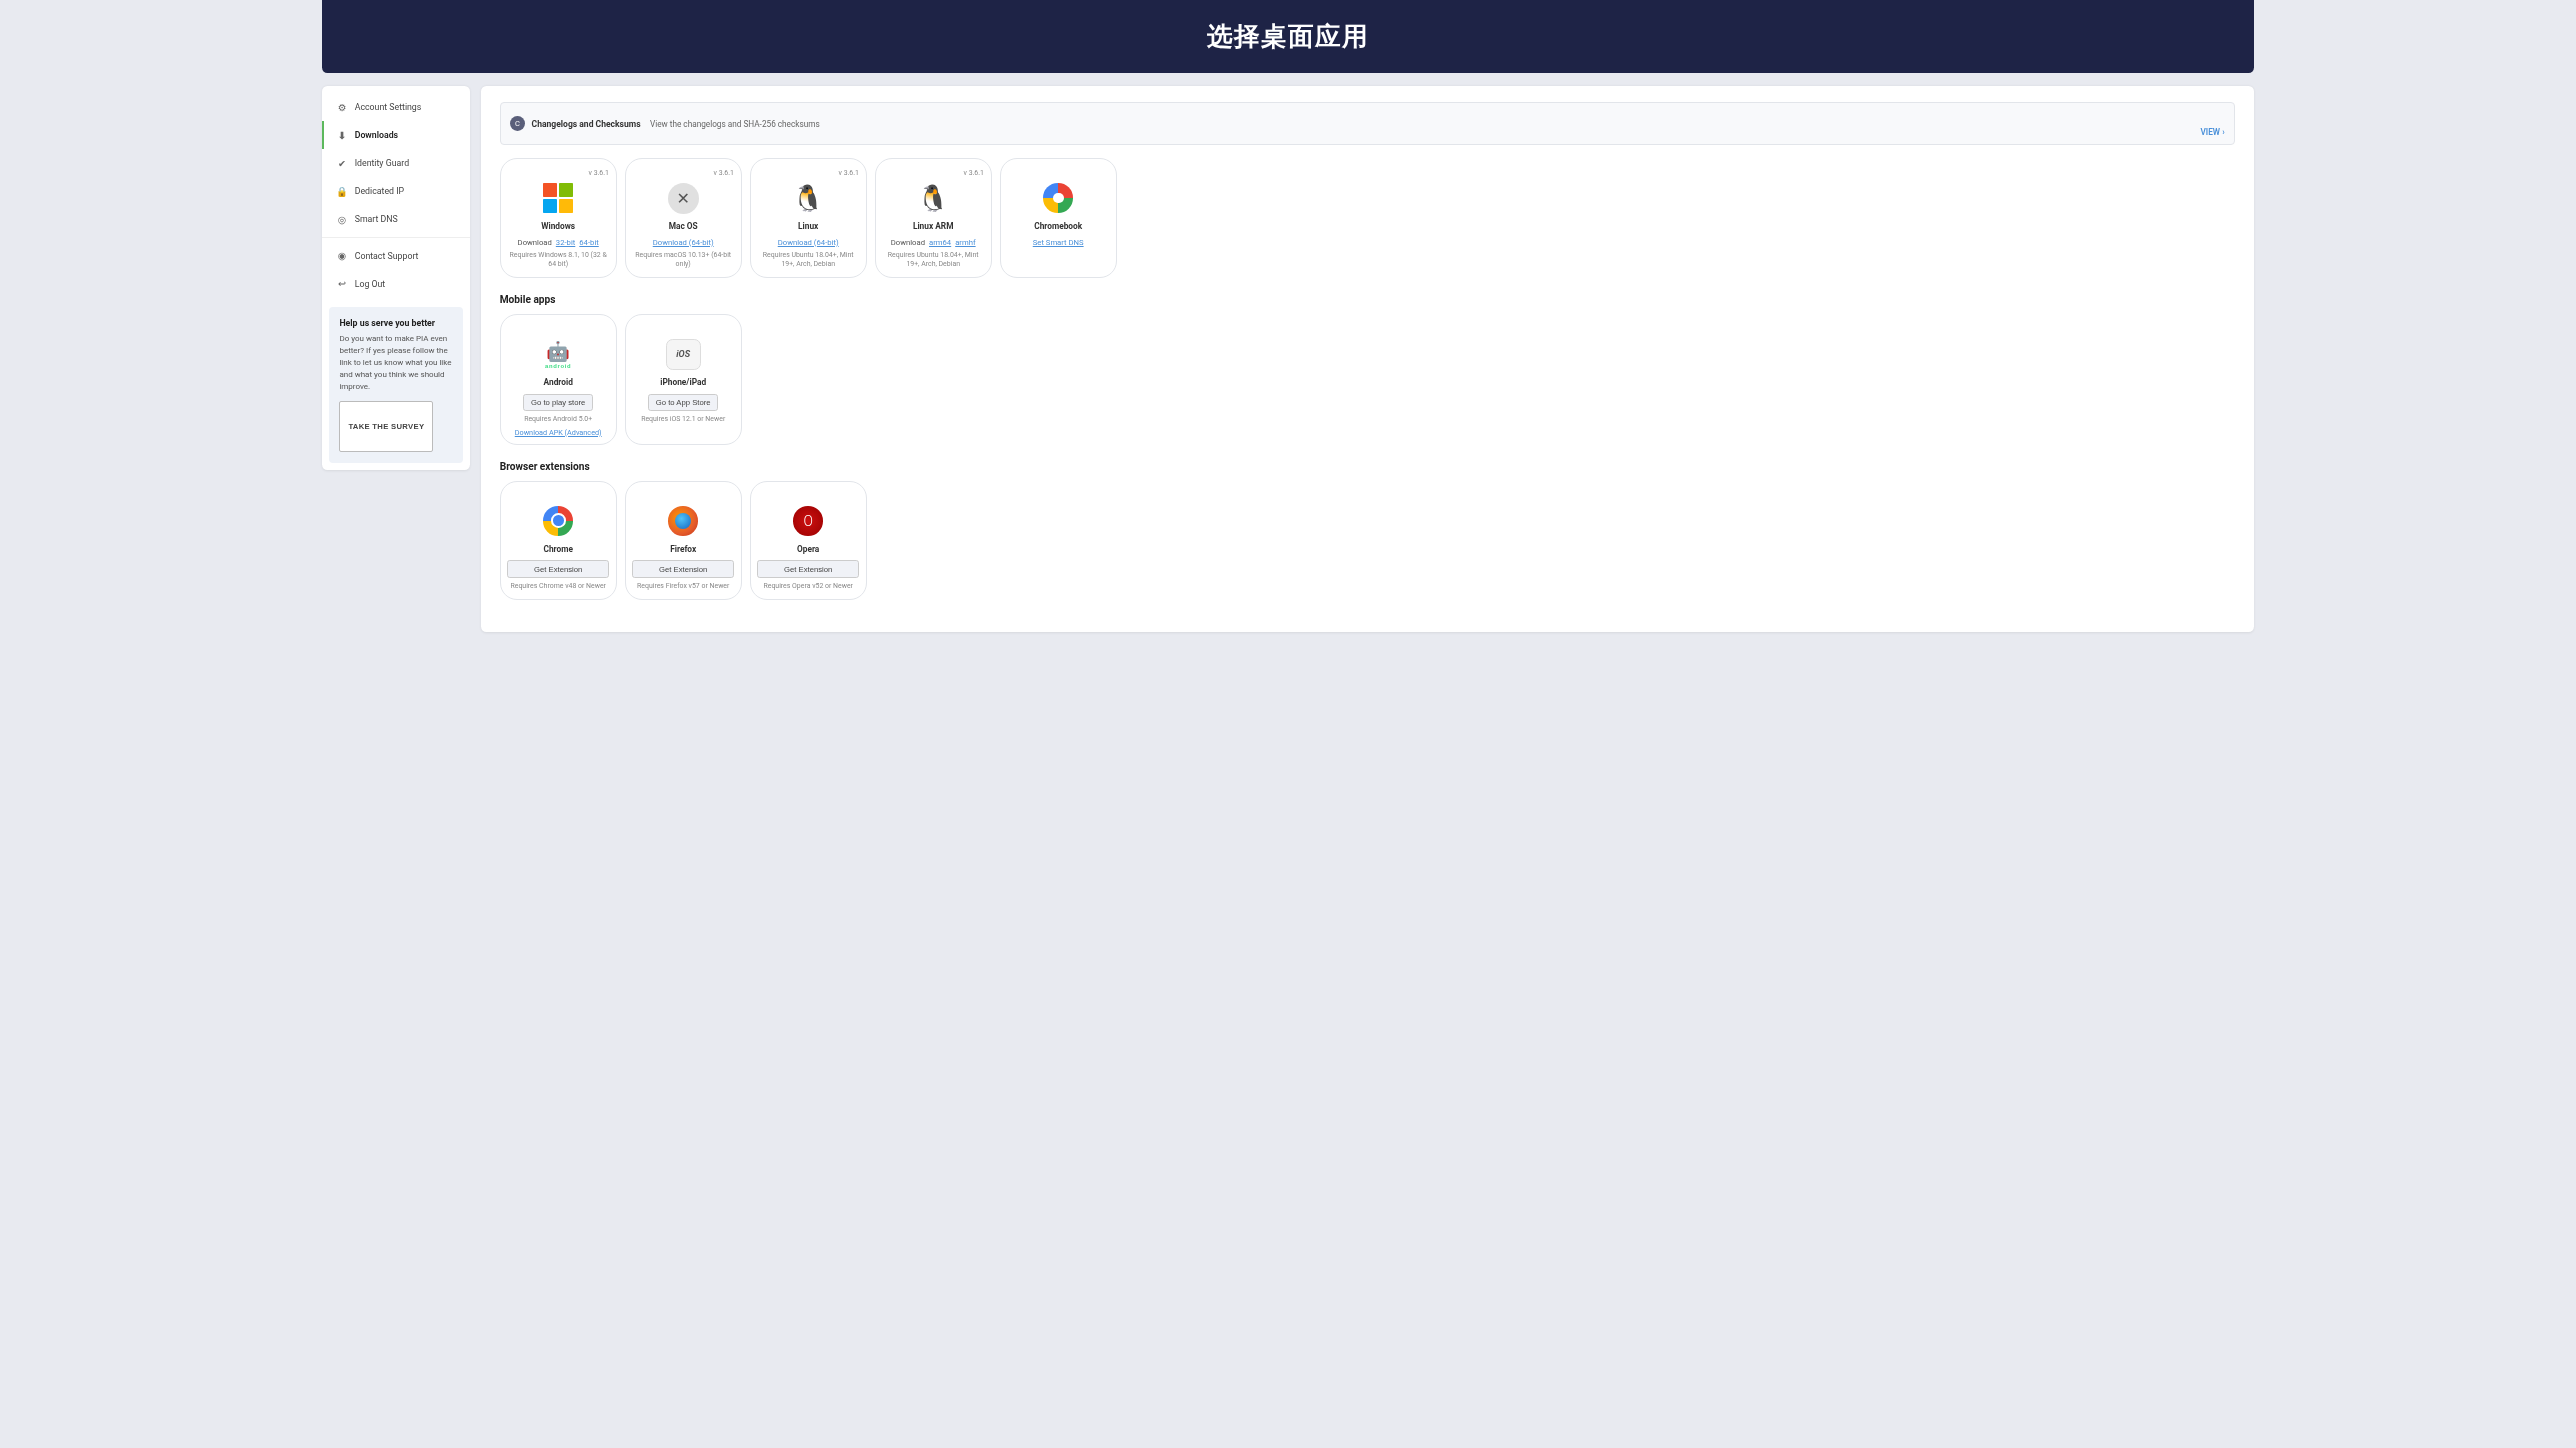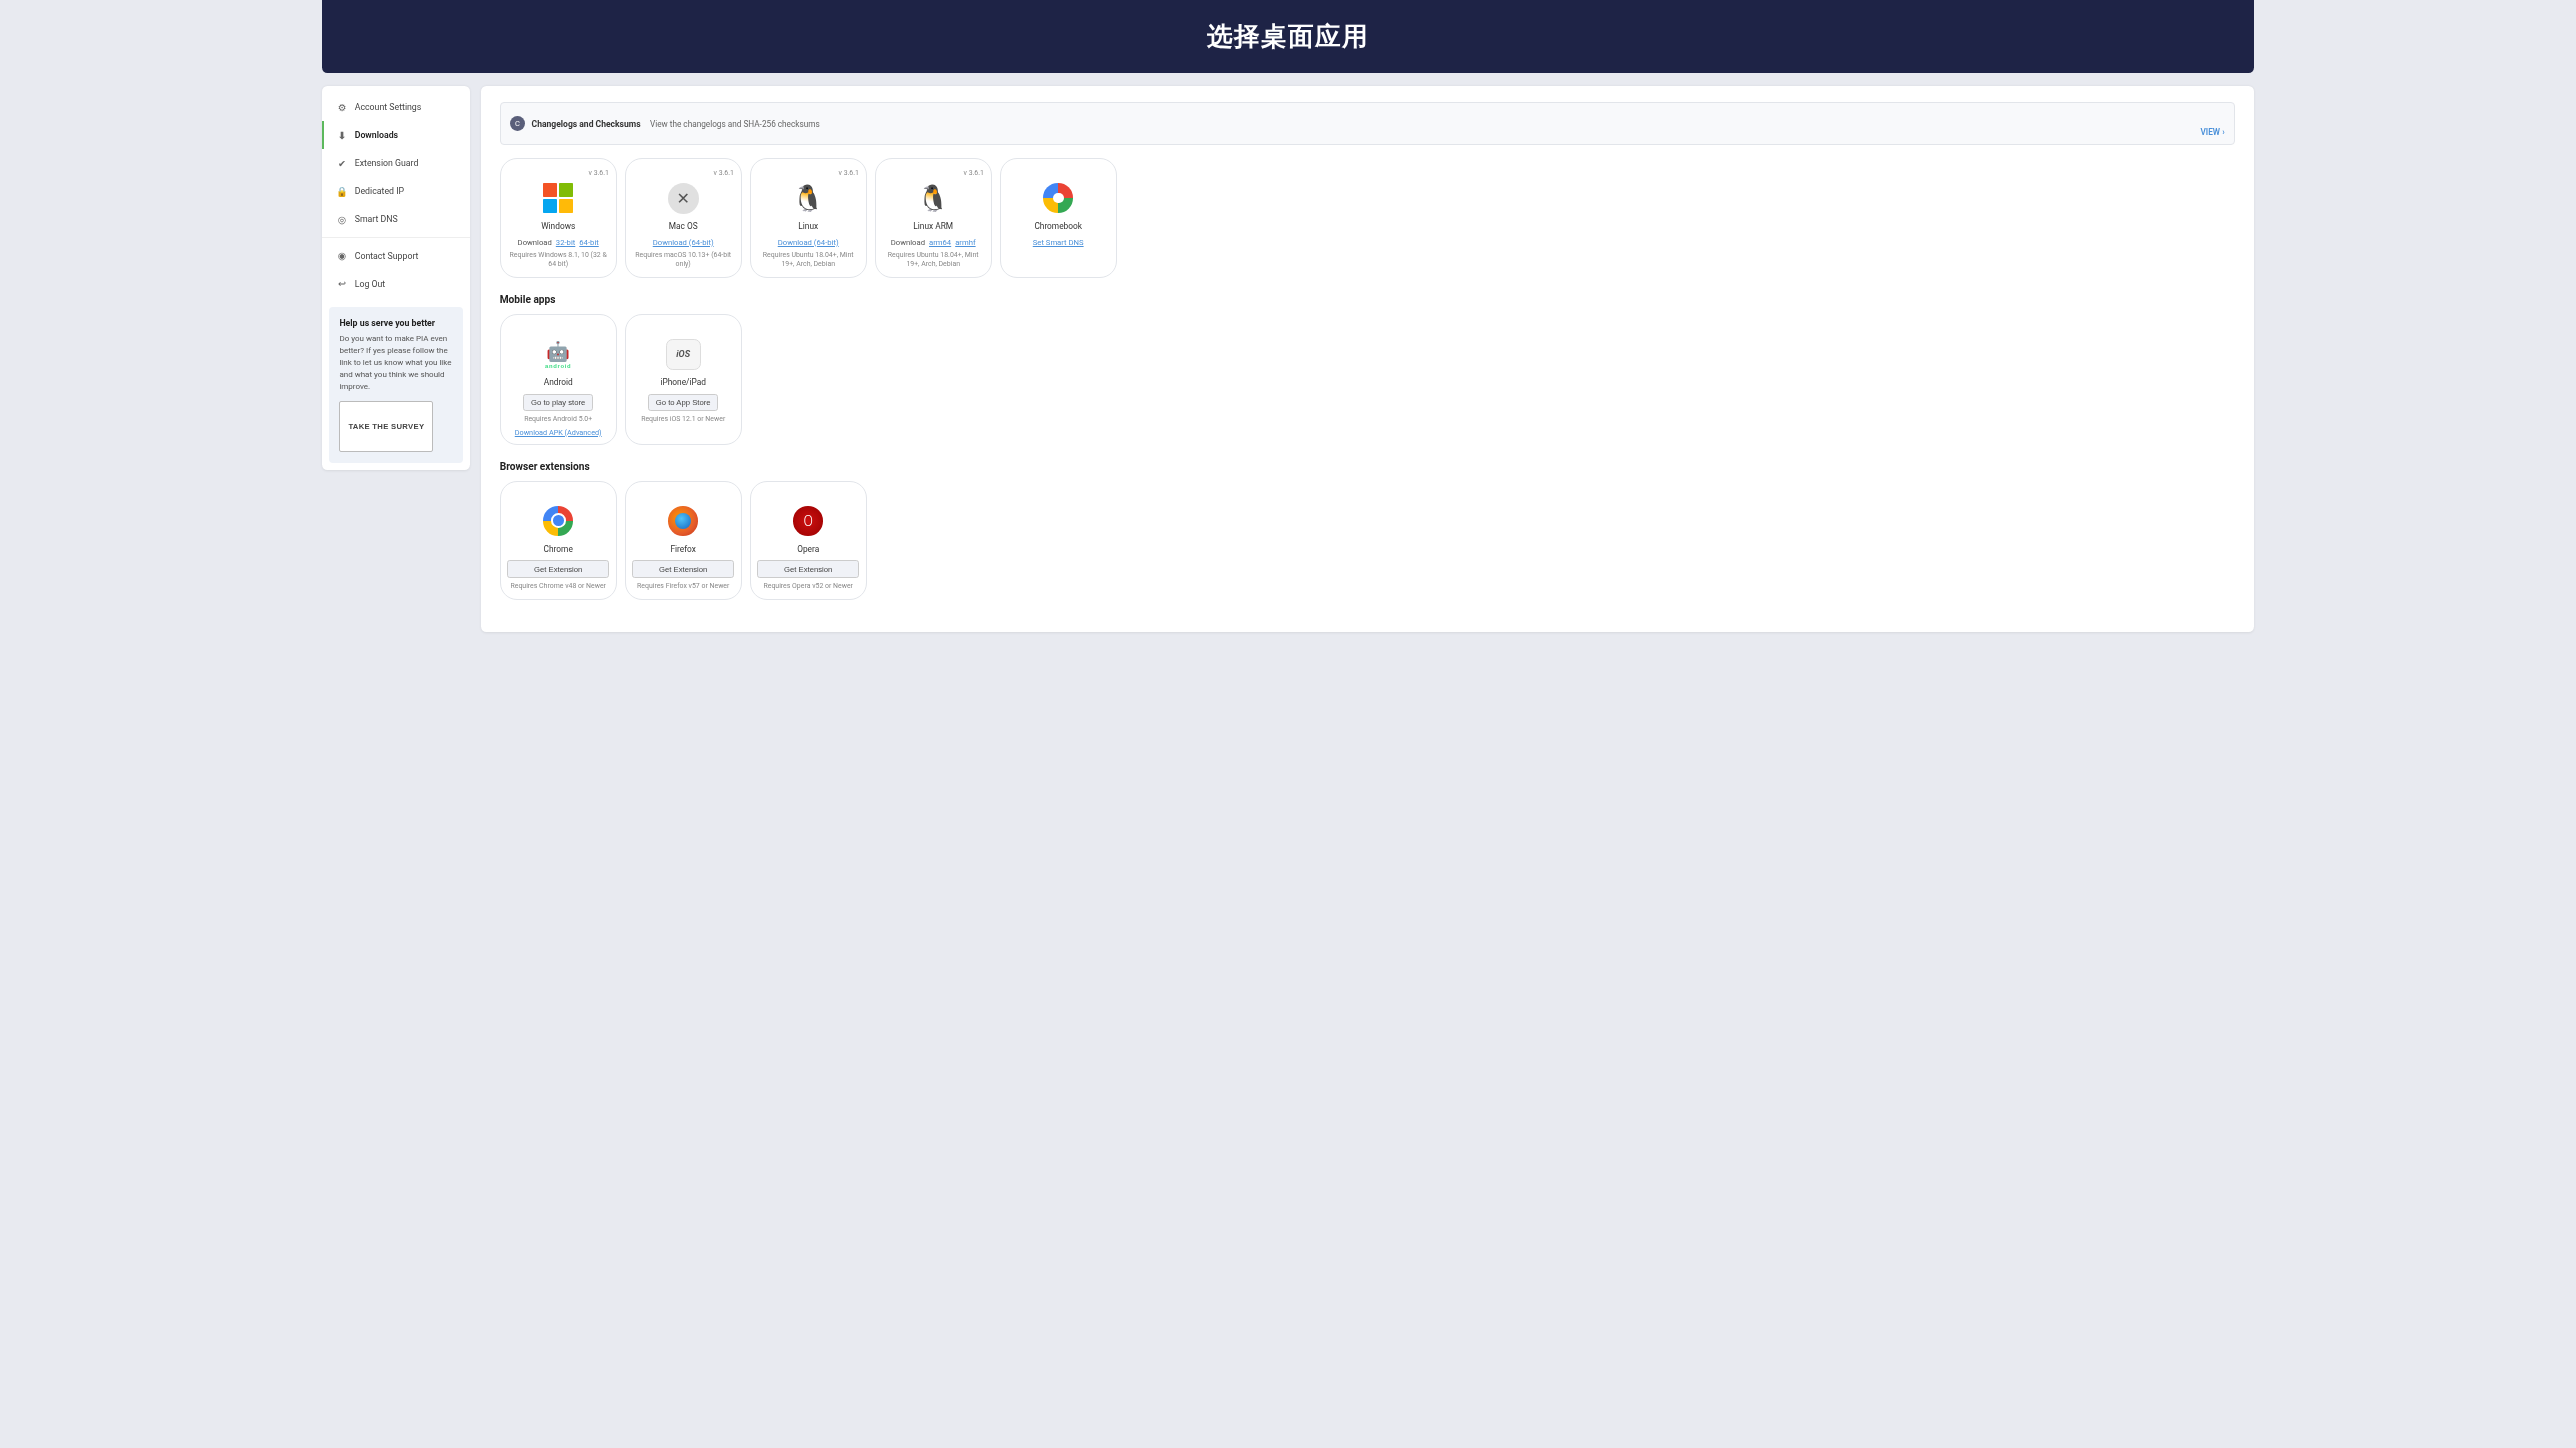--- a/index.html
+++ b/index.html
@@ -196,21 +196,21 @@
       width: 35px;
       height: 35px;
       display: flex;
       align-items: center;
       justify-content: center;
       margin-bottom: 5.4px;
     }
 
     .app-name {
       font-size: 0.78rem;
-      font-weight: 400;
+      font-weight: 700;
       color: #333;
       margin-bottom: 6.7px;
     }
 
     .download-row {
       display: flex;
       gap: 4px;
       align-items: center;
       margin-bottom: 4px;
       flex-wrap: wrap;
@@ -415,21 +415,21 @@
     <div class="sidebar-item">
       <span class="icon">⚙</span>
       <span>Account Settings</span>
     </div>
     <div class="sidebar-item active">
       <span class="icon">⬇</span>
       <span>Downloads</span>
     </div>
     <div class="sidebar-item">
       <span class="icon">✔</span>
-      <span>Extension Guard</span>
+      <span>Identity Guard</span>
     </div>
     <div class="sidebar-item">
       <span class="icon">🔒</span>
       <span>Dedicated IP</span>
     </div>
     <div class="sidebar-item">
       <span class="icon">◎</span>
       <span>Smart DNS</span>
     </div>
 

